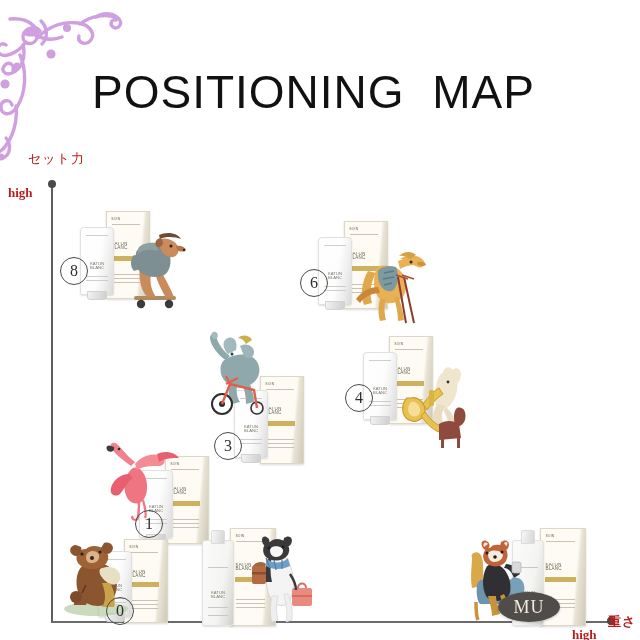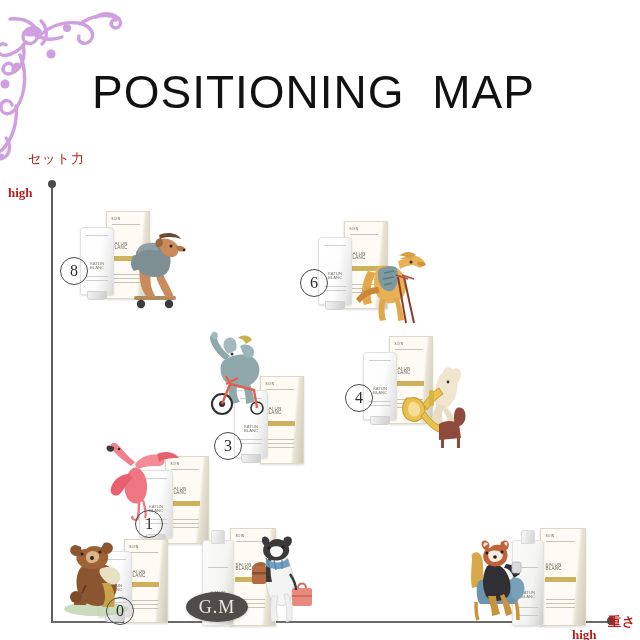--- a/index.html
+++ b/index.html
@@ -415,21 +415,20 @@
         <path d="M32,60 C34,70 36,80 34,88 L40,86 C41,76 39,66 36,60 Z" fill="#efefef" stroke="#d5d5d5" stroke-width="0.7"></path>
         <path d="M0,34 C2,28 10,26 14,30 L10,44 L0,44 Z" fill="#a7633d"></path>
         <rect x="0" y="32" width="14" height="18" rx="2" fill="#b26b42"></rect>
         <rect x="0" y="38" width="14" height="2.4" fill="#8a4f2f"></rect>
         <rect x="40" y="54" width="20" height="18" rx="2" fill="#e88a7e"></rect>
         <path d="M46,54 C46,48 54,48 54,54" stroke="#d46c60" stroke-width="2" fill="none"></path>
         <rect x="40" y="61" width="20" height="2" fill="#d46c60"></rect>
         <path d="M38,40 C42,46 44,52 44,56" stroke="#3a3a3a" stroke-width="2.4" fill="none"></path>
       </g>
     </svg>
-    <div class="badge" style="left:-2px;top:70px;">G.M</div>
   </div>
 
   <div class="item" style="left:468px;top:505px;width:126px;height:105px;">
     <div class="box" style="left:72px;top:6px;width:44px;height:96px;">
       <div class="btext" style="top:5px;">SOIN</div>
       <div class="bline" style="top:12px;"></div>
       <div class="btext" style="top:34px;font-size:4.6px;">KATUN BLANC</div>
       <div class="gold" style="top:48px;"></div>
       <div class="bline" style="top:70px;"></div>
       <div class="bline" style="top:74px;"></div>
@@ -458,15 +457,16 @@
         <path d="M20,20 C20,16 30,15 34,19 C37,23 32,28 26,28 C22,28 20,24 20,20 Z" fill="#f4ece0"></path>
         <circle cx="19" cy="19" r="1.5" fill="#1c1c1c"></circle>
         <circle cx="34" cy="18" r="1.5" fill="#1c1c1c"></circle>
         <circle cx="27" cy="23" r="1.8" fill="#241a14"></circle>
         <path d="M38,30 C44,30 50,34 52,40 L46,44 C44,38 40,34 36,34 Z" fill="#2f2f34"></path>
         <rect x="44" y="28" width="9" height="11" rx="2" fill="#d9d9d9" stroke="#b9b9b9" stroke-width="0.8"></rect>
         <path d="M20,62 C22,70 24,76 24,82 L32,80 C30,72 28,66 28,62 Z" fill="#c9923c"></path>
         <path d="M36,60 C40,68 44,74 44,80 L38,82 C36,74 34,66 32,62 Z" fill="#c9923c"></path>
       </g>
     </svg>
+    <div class="badge" style="left:30px;top:70px;">MU</div>
   </div>
 
 </div>
 
 </body></html>

